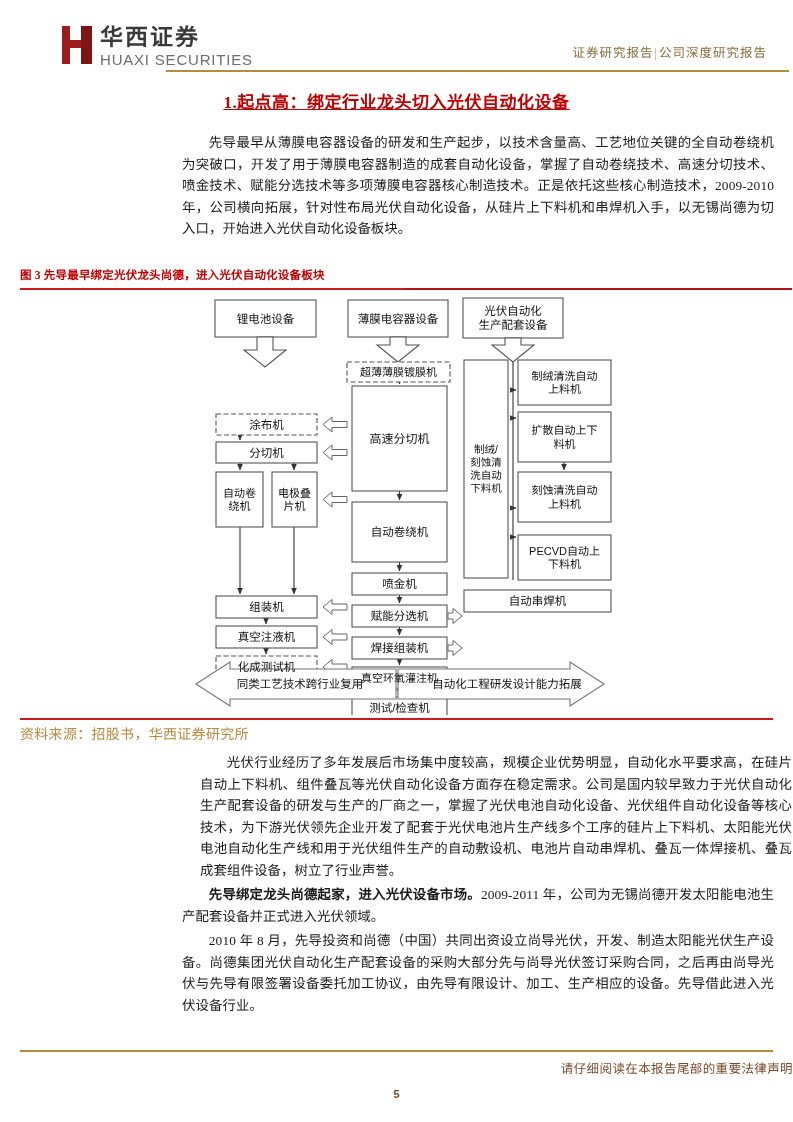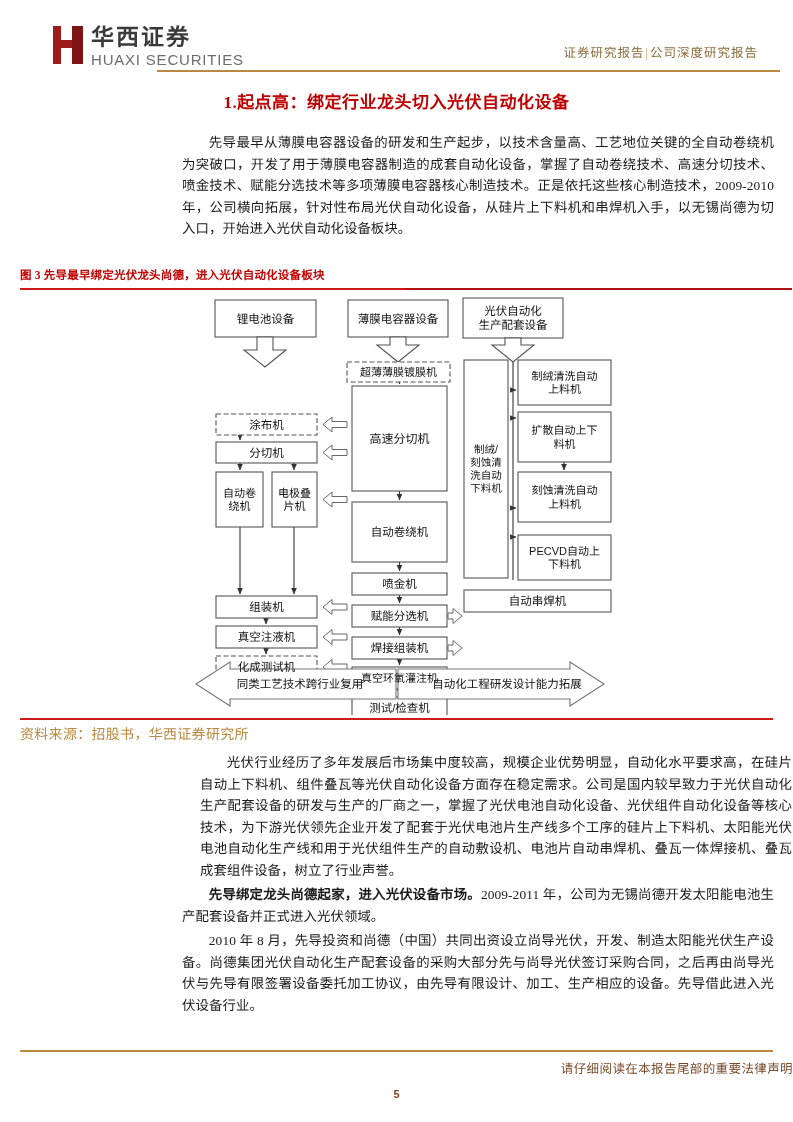--- a/index.html
+++ b/index.html
@@ -18,21 +18,21 @@
   .page {
     position: absolute;
     inset: 0;
     width: 793px;
     height: 1122px;
   }
 
   
   .header {
     position: absolute;
-    left: 7px; top: 0;
+    left: 16px; top: 0;
     width: 771px;
     height: 78px;
   }
   .logo-wrap {
     position: absolute;
     left: 46px;
     top: 26px;
     display: flex;
     align-items: flex-start;
   }
@@ -104,20 +104,21 @@
     position: absolute;
     left: 0;
     top: 88px;
     width: 793px;
     text-align: center;
     font-family: "Liberation Serif", serif;
     font-size: 17px;
     font-weight: 700;
     color: #c00000;
     letter-spacing: 0.5px;
+    text-decoration: underline;
   }
 
   
   .para {
     position: absolute;
     left: 182px;
     width: 592px;
     font-family: "Liberation Serif", "DejaVu Serif", serif;
     font-size: 13.4px;
     line-height: 21.5px;

